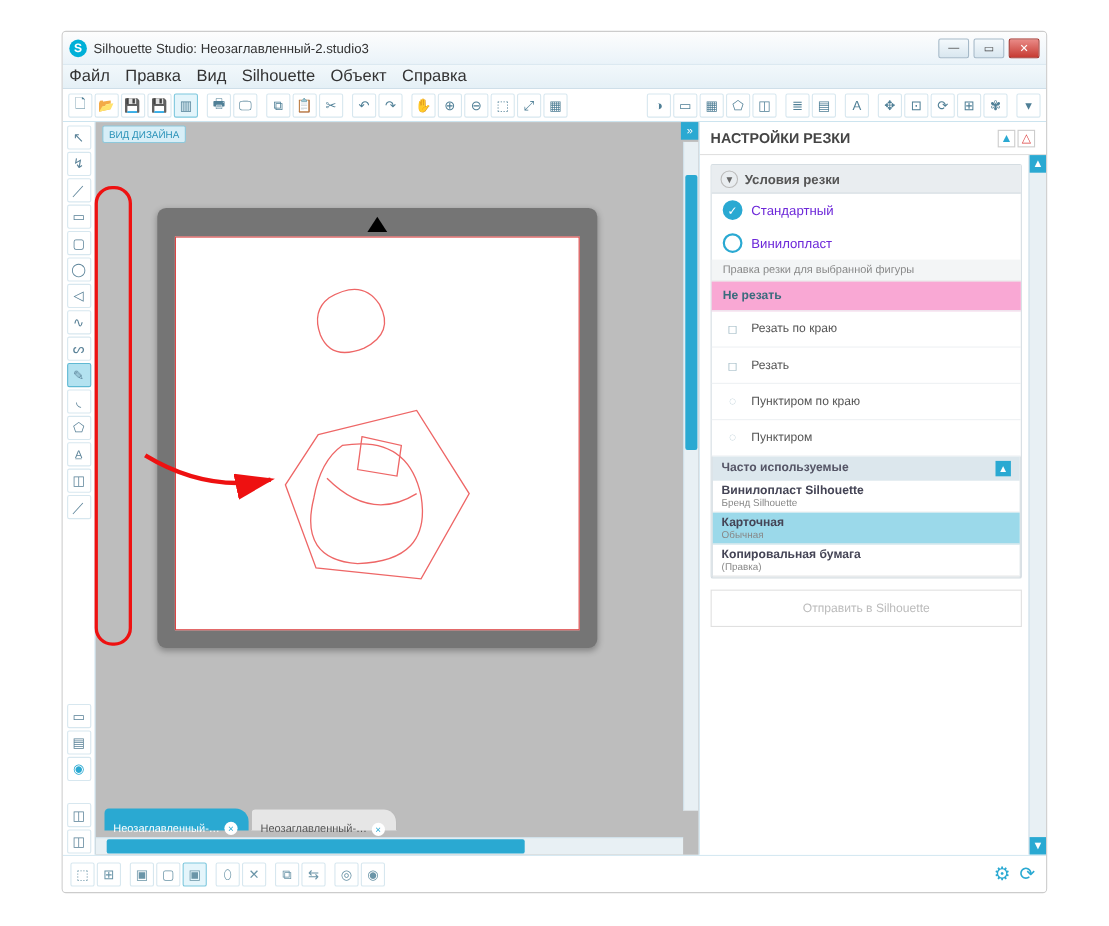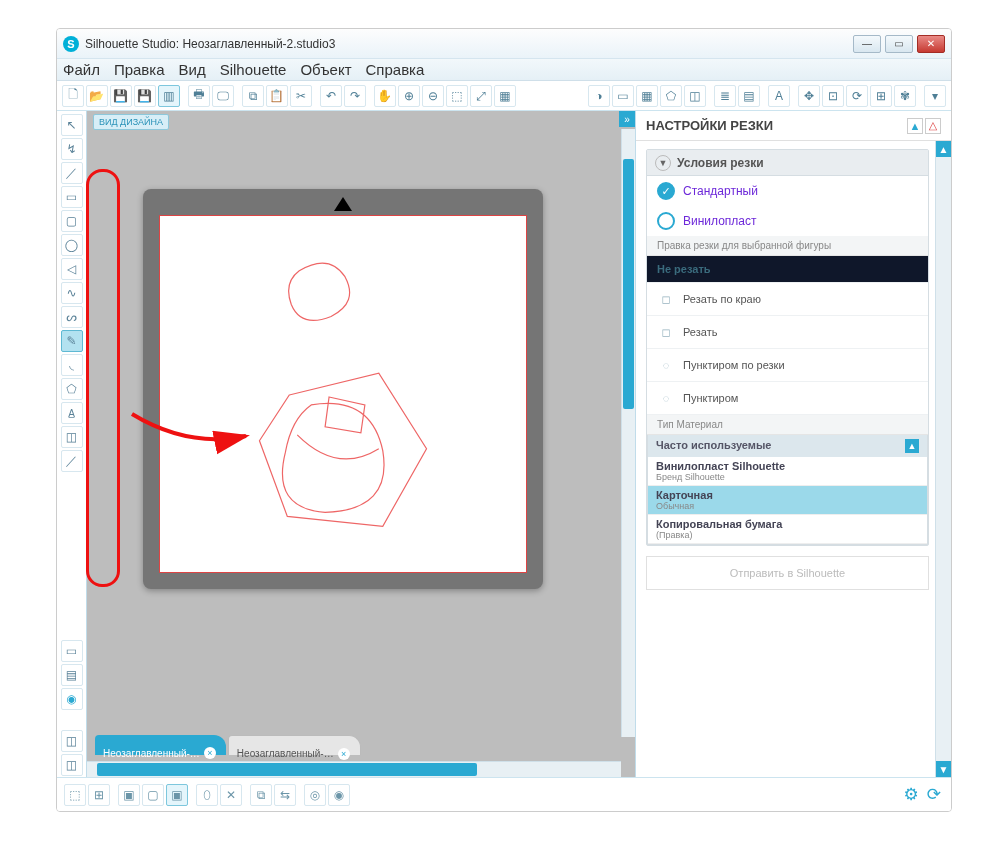--- a/index.html
+++ b/index.html
@@ -50,21 +50,21 @@
 .rscroll .up{top:0}.rscroll .dn{bottom:0}
 .card{border:1px solid #d5dde2;border-radius:2px;background:#fff}
 .card-head{background:#e9edf0;height:26px;display:flex;align-items:center;padding:0 8px;gap:6px;font-size:12px;color:#555;border-bottom:1px solid #d5dde2;font-weight:600}
 .chev{width:16px;height:16px;border:1px solid #bbb;border-radius:50%;display:flex;align-items:center;justify-content:center;font-size:9px;color:#666}
 .subhead{background:#f3f5f6;font-size:10px;color:#888;padding:4px 10px;border-bottom:1px solid #e5e5e5}
 .radio-row{display:flex;align-items:center;padding:6px 10px;gap:8px;font-size:12px;color:#6d28d9}
 .radio{width:18px;height:18px;border:2px solid #2aa9d2;border-radius:50%;display:flex;align-items:center;justify-content:center}
 .radio.checked{background:#2aa9d2}
 .radio.checked::after{content:"✓";color:#fff;font-size:11px}
 .style-opt{display:flex;align-items:center;padding:7px 10px;gap:8px;font-size:11px;color:#555;border-bottom:1px solid #eef1f3}
-.style-opt.sel{background:#0f172a;color:#3a6b7d;font-weight:600}
+.style-opt.sel{background:#f9a8d4;color:#3a6b7d;font-weight:600}
 .sicon{width:18px;height:18px;display:flex;align-items:center;justify-content:center;color:#98b4c0}
 .matlist{border:1px solid #d5dde2;border-top:none}
 .matlist-head{background:#dce7ed;font-size:11px;font-weight:600;color:#556;padding:4px 8px;display:flex;justify-content:space-between;align-items:flex-start}
 .matrow{padding:3px 8px;font-size:11px;border-bottom:1px solid #eee}
 .matrow.sel{background:#9bd9ea}
 .matrow .m-title{font-weight:600;color:#445}
 .matrow .m-sub{font-size:9px;color:#888}
 .sendbox{border:1px solid #e0e0e0;margin-top:10px;padding:10px;text-align:center;font-size:11px;color:#bbb}
 .statusbar{height:34px;border-top:1px solid #cce4ef;display:flex;align-items:center;padding:0 6px;background:#fff}
 .statusbar .tbtn{color:#6b95a8}
@@ -233,27 +233,26 @@
             <div class="style-opt">
                 <span class="sicon">◻</span>
                 <span>Резать по краю</span>
               </div>
             <div class="style-opt">
                 <span class="sicon">◻</span>
                 <span>Резать</span>
               </div>
             <div class="style-opt">
                 <span class="sicon">◌</span>
-                <span>Пунктиром по резки</span>
+                <span>Пунктиром по краю</span>
               </div>
             <div class="style-opt">
                 <span class="sicon">◌</span>
                 <span>Пунктиром</span>
               </div>
-            <div class="subhead">Тип Материал</div>
             <div class="matlist">
               <div class="matlist-head">
                   <span>Часто используемые</span>
                   <span style="background:#2aa9d2;color:#fff;width:14px;height:14px;display:flex;align-items:center;justify-content:center;font-size:9px">▲</span>
                 </div>
               <div class="matrow">
                   <div class="m-title">Винилопласт Silhouette</div>
                   <div class="m-sub">Бренд Silhouette</div>
                 </div>
               <div class="matrow sel">

